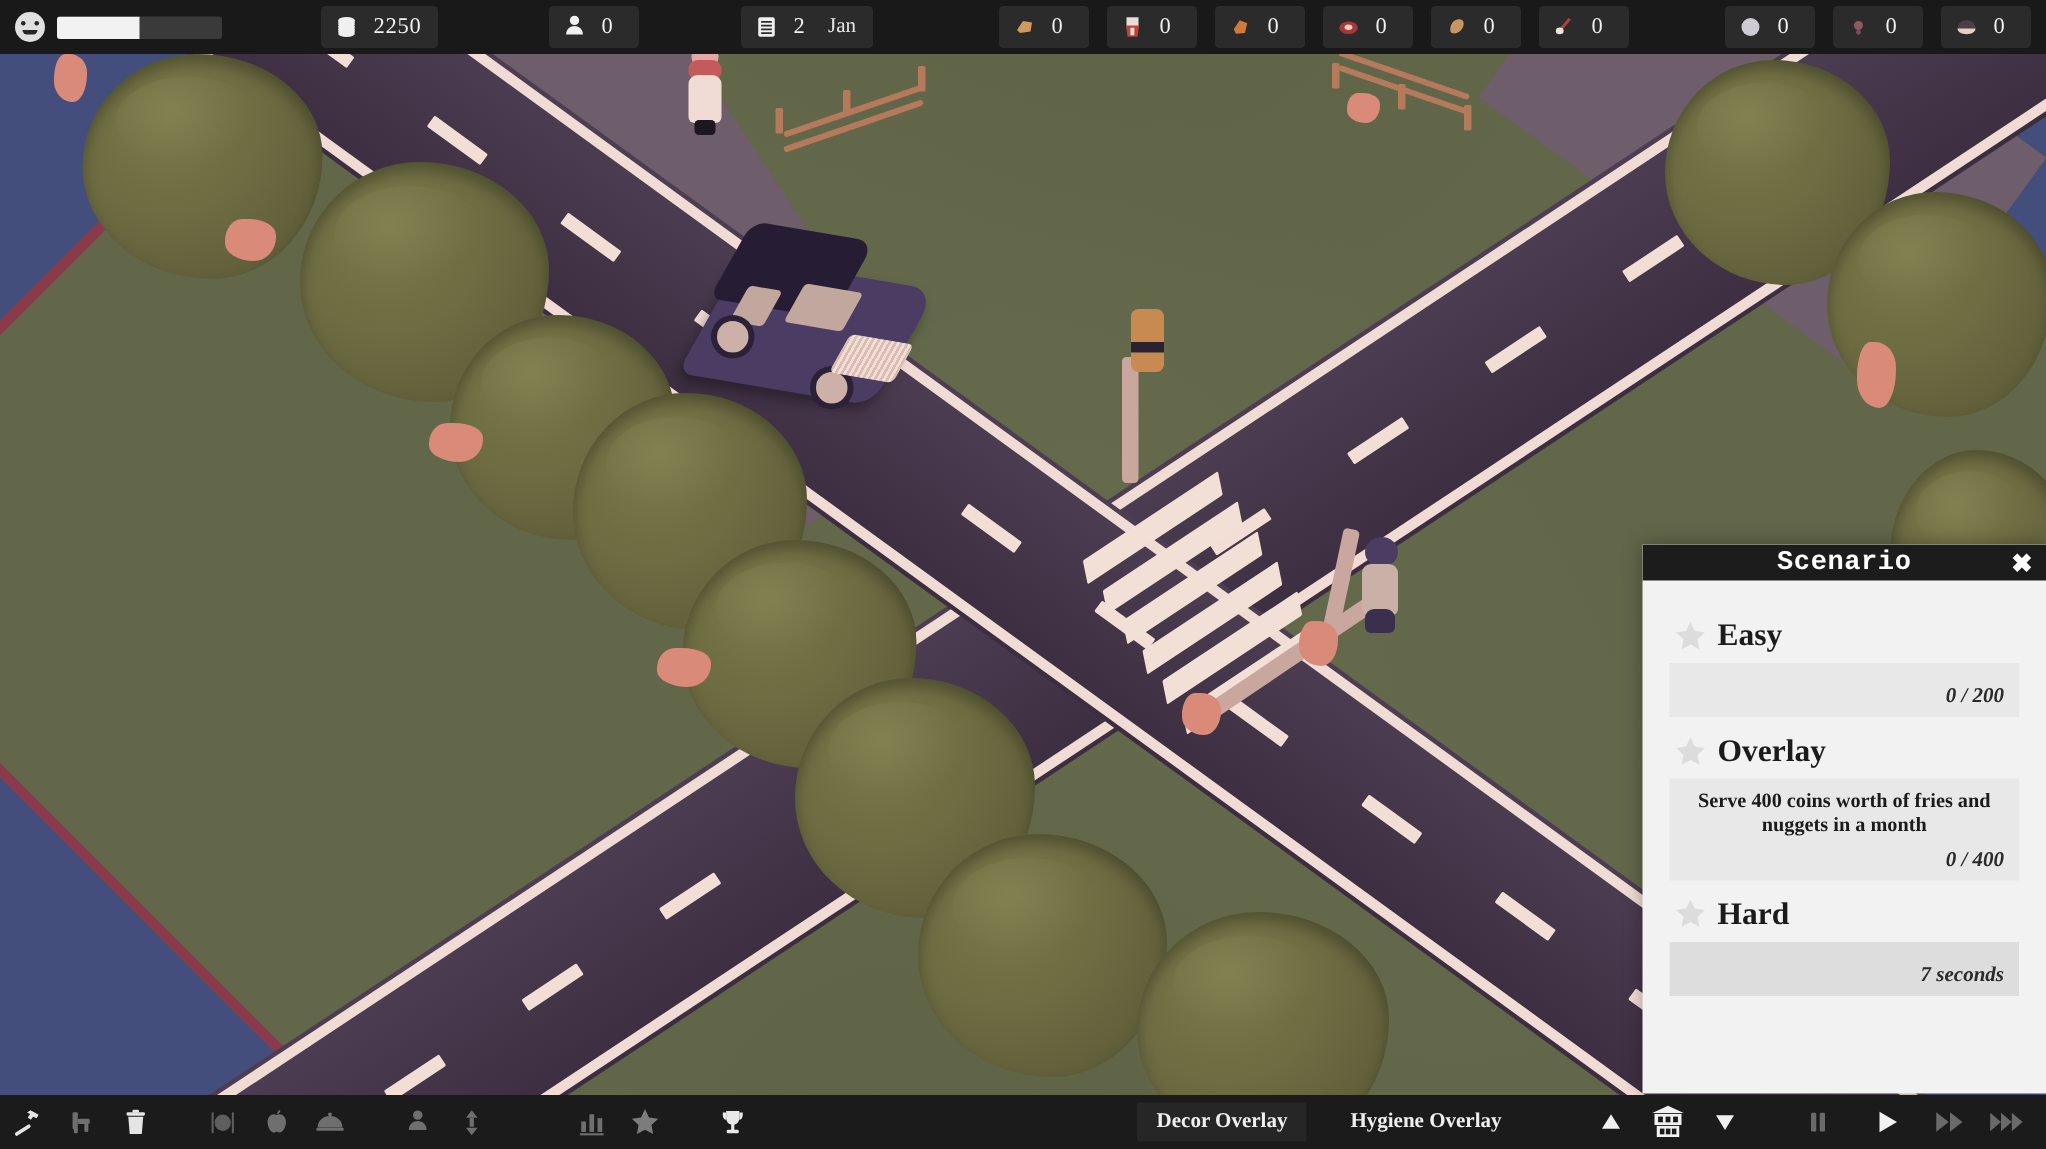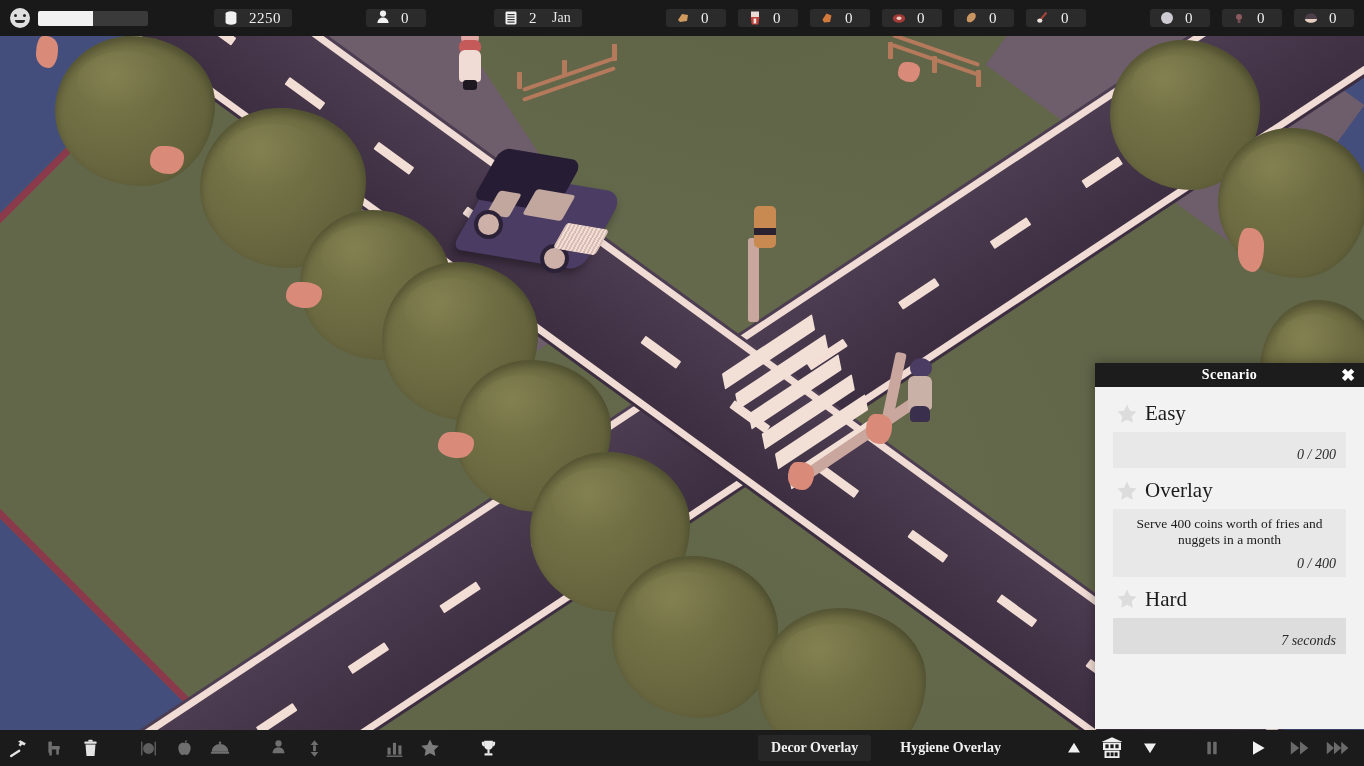--- a/index.html
+++ b/index.html
@@ -125,21 +125,21 @@
   .ped { position:absolute; }
   .ped-body { position:absolute; border-radius: 6px 6px 4px 4px; }
   .ped-head { position:absolute; border-radius:50%; }
 
   
   #topbar {
     position: absolute; left:0; top:0; width:1364px; height:36px;
     background:#191919; display:flex; align-items:center; z-index:40;
   }
   .hud-chip {
-    height:18px; background:#2b2b2b; border-radius:3px;
+    height:28px; background:#2b2b2b; border-radius:3px;
     display:flex; align-items:center; gap:9px; padding:0 11px 0 8px;
     color:#efefef; font-size:15px; font-family:"Liberation Serif", serif;
   }
   .hud-chip .val { min-width: 14px; text-align:left; letter-spacing:.5px; }
   .hud-gap { width:12px; flex:0 0 auto; }
 
   .happy-face {
     width:20px;height:20px;border-radius:50%;
     background:#e0e0e0; position:relative; flex:0 0 auto;
   }
@@ -158,27 +158,27 @@
   
   #scenario {
     position:absolute; right:0; top:363px; width:269px; height:366px;
     background:#f2f2f2; z-index:35; overflow:hidden;
     box-shadow:0 0 12px rgba(0,0,0,.35);
   }
   #scenario-head {
     height:24px; background:#1c1c1c; color:#fff; position:relative;
     display:flex; align-items:center; justify-content:center;
   }
-  #scenario-head .title { font-family:Liberation Serif, serif; font-weight:bold; font-size:14px; letter-spacing:.4px; }
+  #scenario-head .title { font-family:Liberation Mono, monospace; font-weight:bold; font-size:18px; letter-spacing:.4px; }
   #scenario-close {
     position:absolute; right:5px; top:0; height:24px; width:22px;
     display:flex;align-items:center;justify-content:center;color:#fff;font-size:17px;font-weight:bold;
     cursor:pointer; line-height:1;
   }
-  #scenario-body { padding:12px 18px 8px 18px; }
+  #scenario-body { padding:22px 18px 8px 18px;font-weight:bold; }
   .tier { display:flex; align-items:center; gap:6px; margin: 2px 0 6px 2px; }
   .tier-name { font-family:"Liberation Serif", serif; font-size:21px; color:#1b1b1b; }
   .star { width:24px;height:24px;flex:0 0 auto; }
   .goalbox { background:#e8e8e8; padding:7px 10px 5px 10px; margin-bottom:10px; }
   .goalbox.dark { background:#dddddd; }
   .goal-desc {
     font-family:"Liberation Serif", serif; font-size:13.5px; color:#1b1b1b;
     text-align:center; line-height:1.18;
   }
   .goal-prog {

